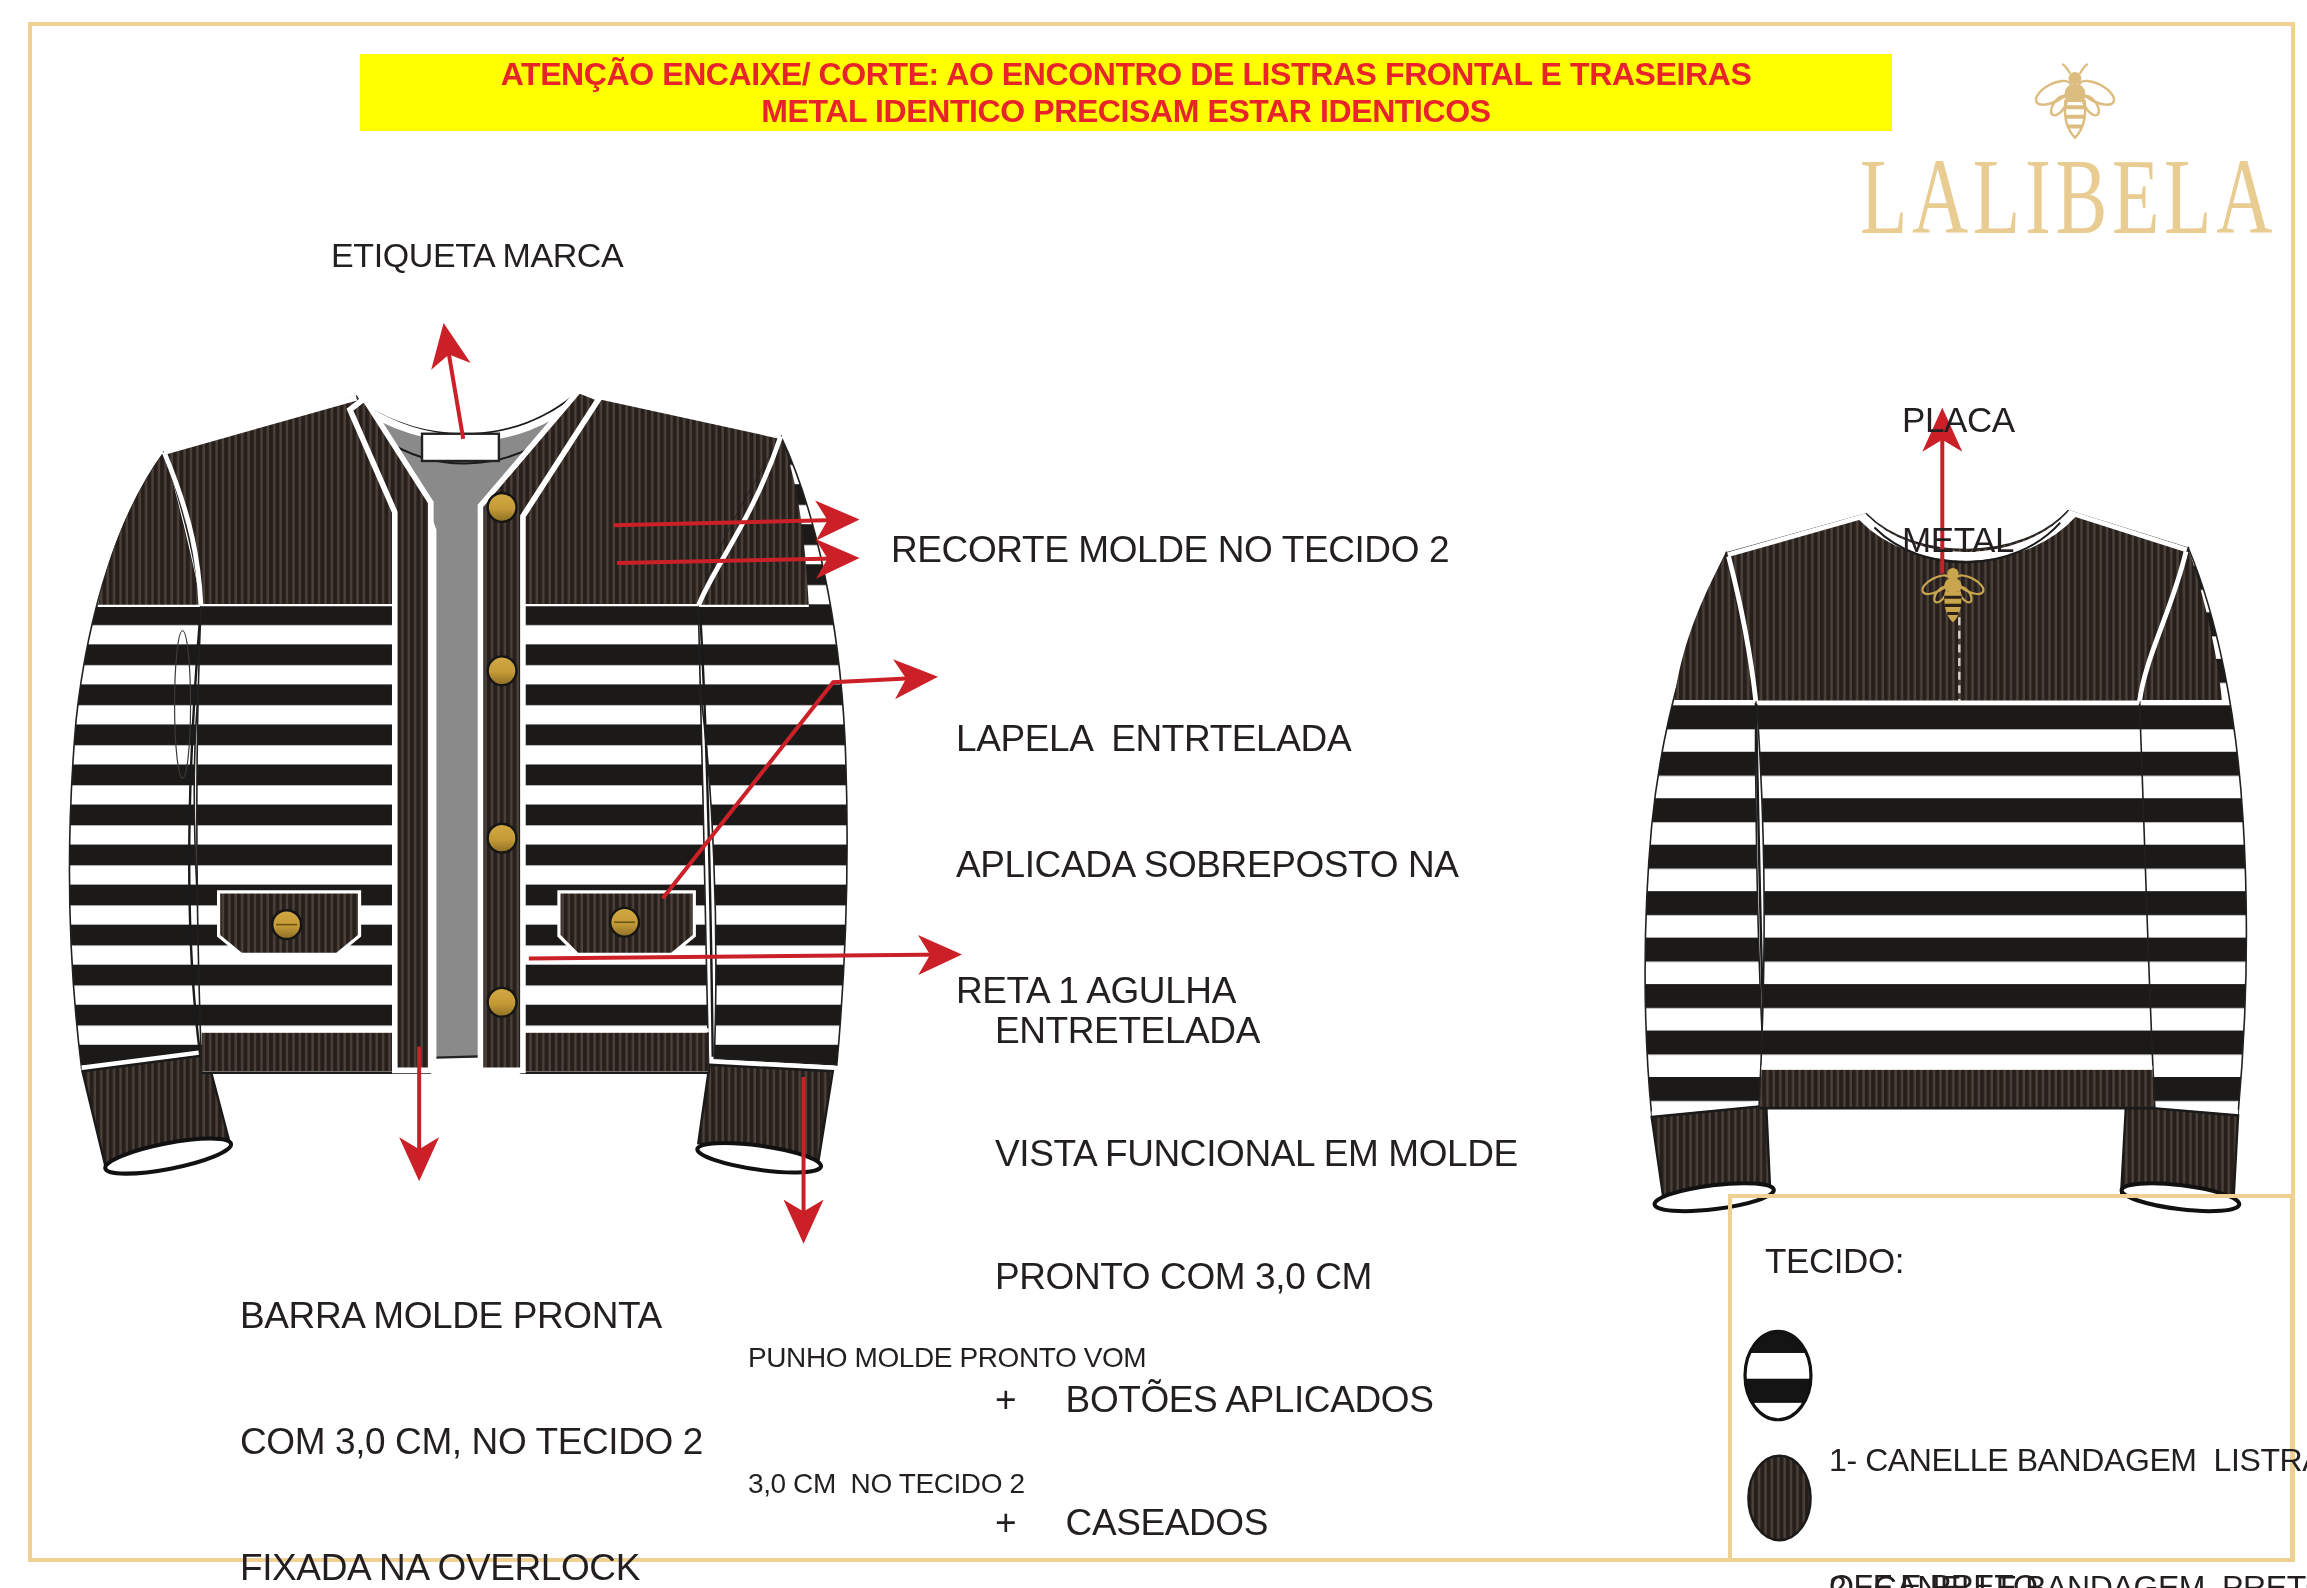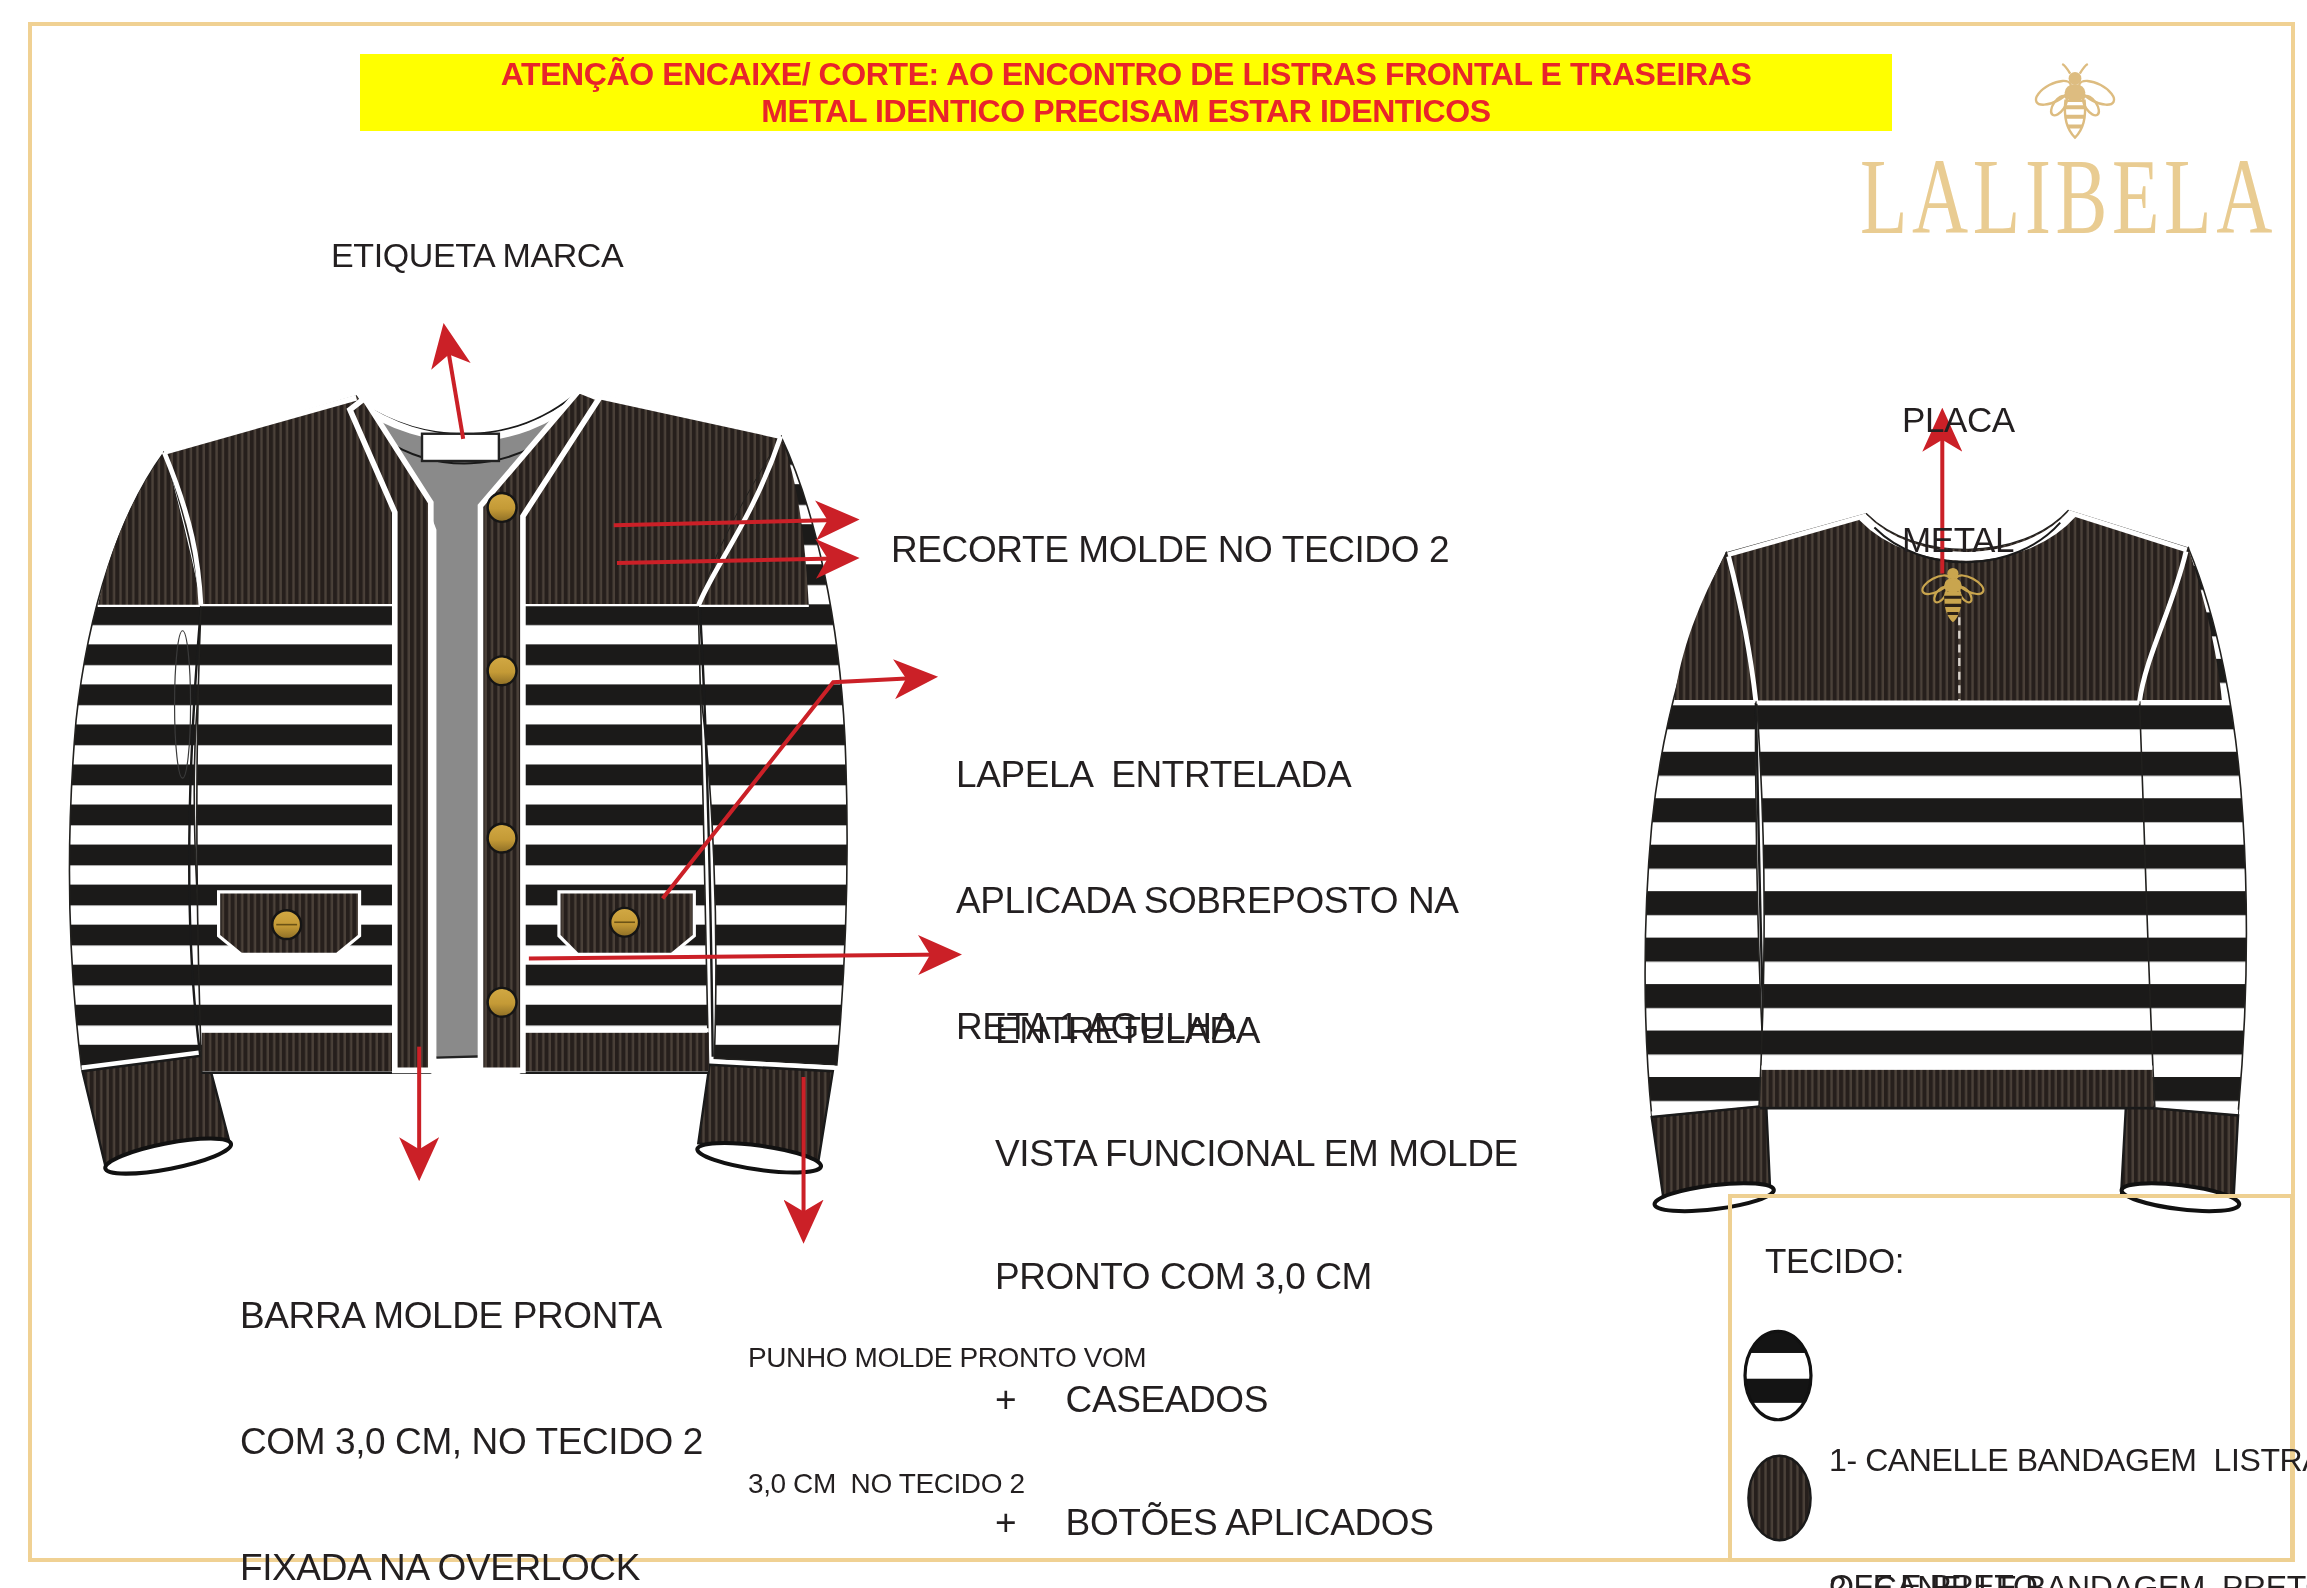--- a/index.html
+++ b/index.html
@@ -8,21 +8,21 @@
   .abs{position:absolute;}
   .ann{position:absolute;color:#231f20;white-space:pre;line-height:42px;font-size:37px;letter-spacing:-0.4px;}
   #page-border{left:28px;top:22.4px;width:2267px;height:1540px;border:4.8px solid #f0d193;box-sizing:border-box;z-index:0;}
   #banner{left:360px;top:38px;width:1532px;height:77px;background:#ffff00;z-index:2;
           display:flex;flex-direction:column;align-items:center;justify-content:center;margin-top:16px;}
   #banner div{color:#e8242b;font-weight:700;font-size:32px;line-height:37px;letter-spacing:-0.4px;white-space:pre;text-align:center;}
   #brand-name{left:1860px;top:135px;width:449px;font-family:"Liberation Serif", serif;font-size:108px;
               color:#e9cc92;letter-spacing:6.4px;transform:scaleX(0.72);transform-origin:left top;z-index:2;white-space:pre;}
   #etiqueta-label{left:331px;top:234px;font-size:34px;}
   #recorte-label{left:891px;top:529px;}
-  #lapela-label{left:956px;top:670px;}
+  #lapela-label{left:956px;top:634px;}
   #vista-label{left:995px;top:928px;line-height:41px;}
   #barra-label{left:240px;top:1211px;}
   #punho-label{left:748px;top:1253px;font-size:28px;}
   #placa-label{left:1902px;top:320px;font-size:35px;line-height:40px;}
   #tecido-box{left:1728px;top:1194px;width:566px;height:368px;border:4.8px solid #eed092;box-sizing:border-box;z-index:1;}
   #tecido-title{left:1765px;top:1240px;font-size:35px;}
   #legend-item-1{left:1829px;top:1355px;font-size:32px;line-height:42px;}
   #legend-item-2{left:1829px;top:1482px;font-size:32px;}
   svg{position:absolute;}
   .z1{z-index:1;} .z3{z-index:3;}
@@ -241,22 +241,22 @@
   <div id="lapela-label" class="ann z3">
     <div>LAPELA  ENTRTELADA</div>
     <div>APLICADA SOBREPOSTO NA</div>
     <div>RETA 1 AGULHA</div>
   </div>
 
   <div id="vista-label" class="ann z3">
     <div>ENTRETELADA</div>
     <div>VISTA FUNCIONAL EM MOLDE</div>
     <div>PRONTO COM 3,0 CM</div>
+    <div>+     BOTÕES APLICADOS</div>
     <div>+     CASEADOS</div>
-    <div>+     BOTÕES APLICADOS</div>
   </div>
 
   <div id="barra-label" class="ann z3">
     <div>BARRA MOLDE PRONTA</div>
     <div>COM 3,0 CM, NO TECIDO 2</div>
     <div>FIXADA NA OVERLOCK</div>
   </div>
 
   <div id="punho-label" class="ann z3">
     <div>PUNHO MOLDE PRONTO VOM</div>

